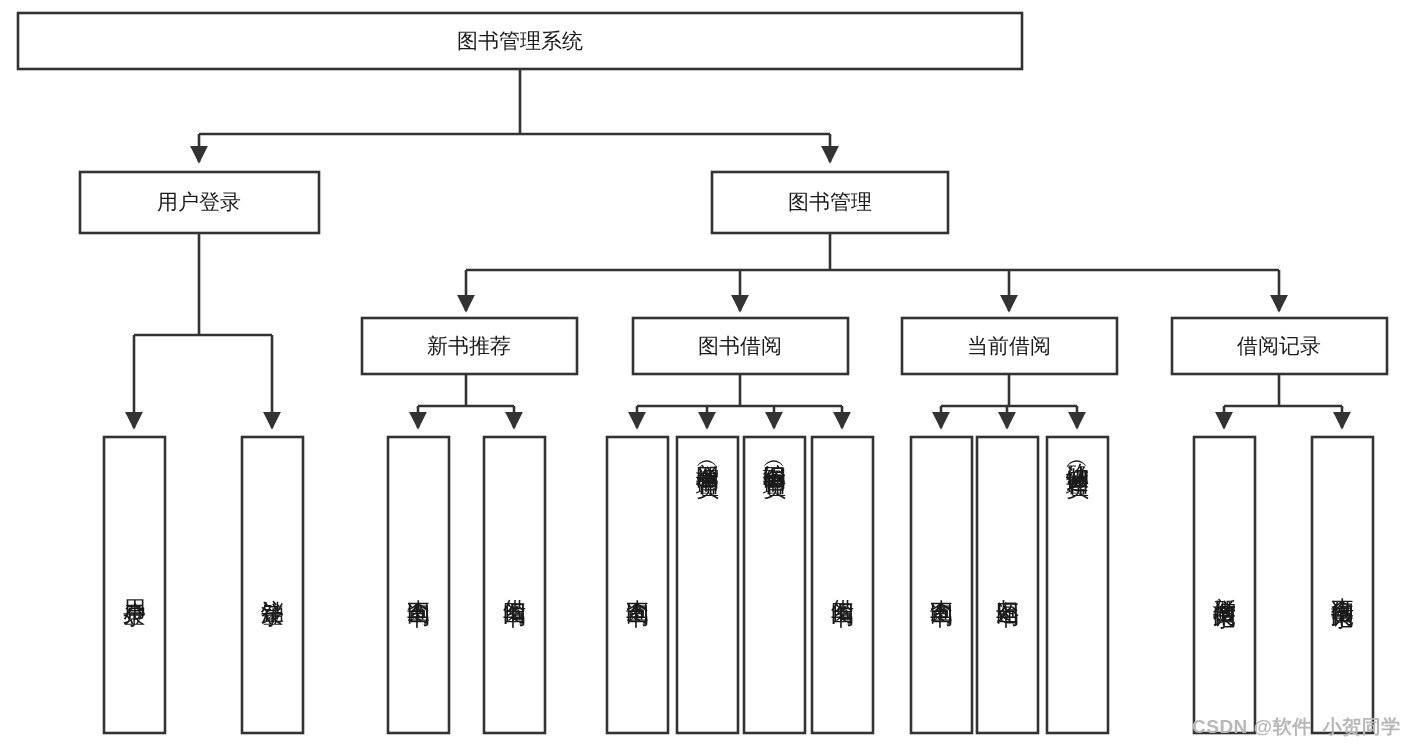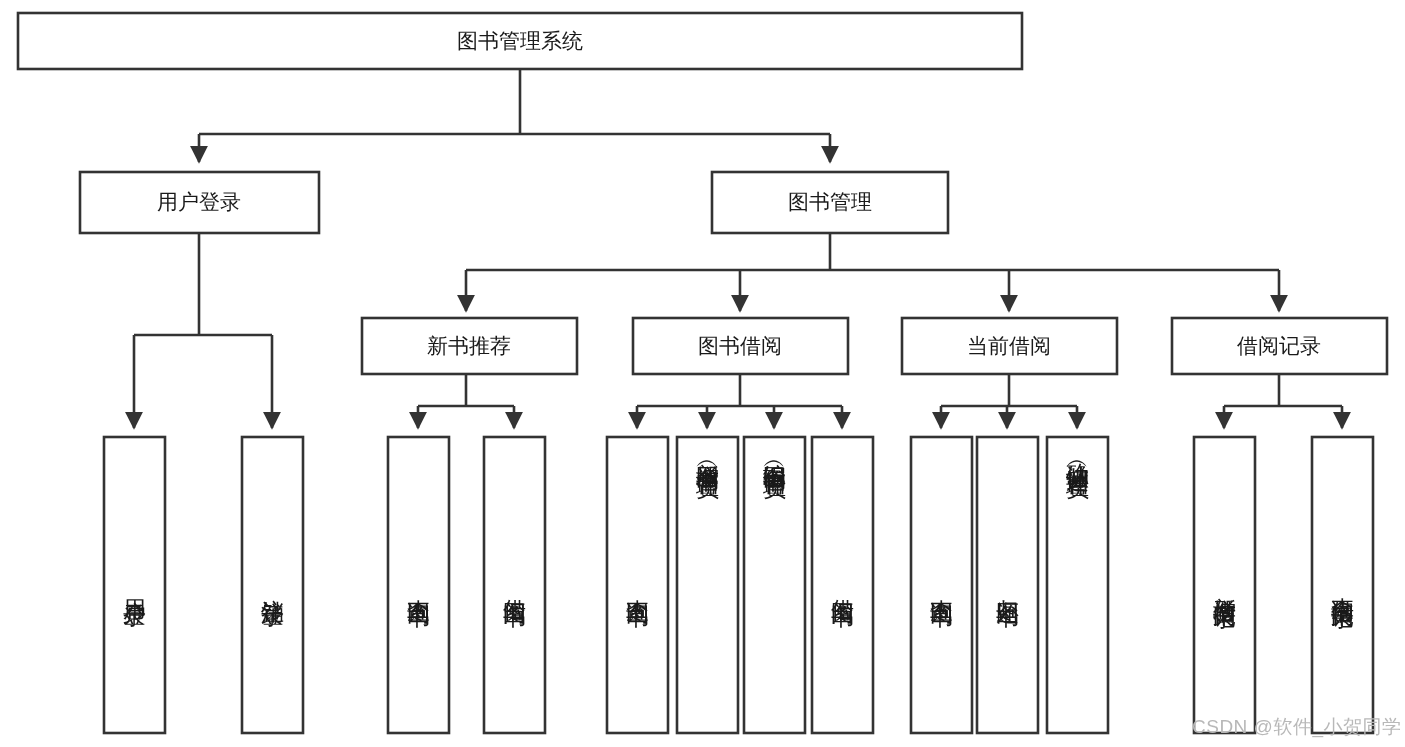--- a/index.html
+++ b/index.html
@@ -229,15 +229,15 @@
   <div class="vlabel-wrap" style="left:1047px; top:437px; width:61px; height:296px; align-items:flex-start; padding-top:8px; box-sizing:border-box;">
     <span class="node-label-v">确认归还（管理员）</span>
   </div>
   <div class="vlabel-wrap" style="left:1194px; top:437px; width:61px; height:296px;">
     <span class="node-label-v">新增借阅记录</span>
   </div>
   <div class="vlabel-wrap" style="left:1312px; top:437px; width:61px; height:296px;">
     <span class="node-label-v">查询借阅记录</span>
   </div>
 
-  <div class="watermark" style="left:1192px; top:714px;">CSDN @软件_小贺同学</div>
+  <div class="watermark" style="left:1192px; top:714px;font-weight:bold;">CSDN @软件_小贺同学</div>
 
 </div>
 
 </body></html>

